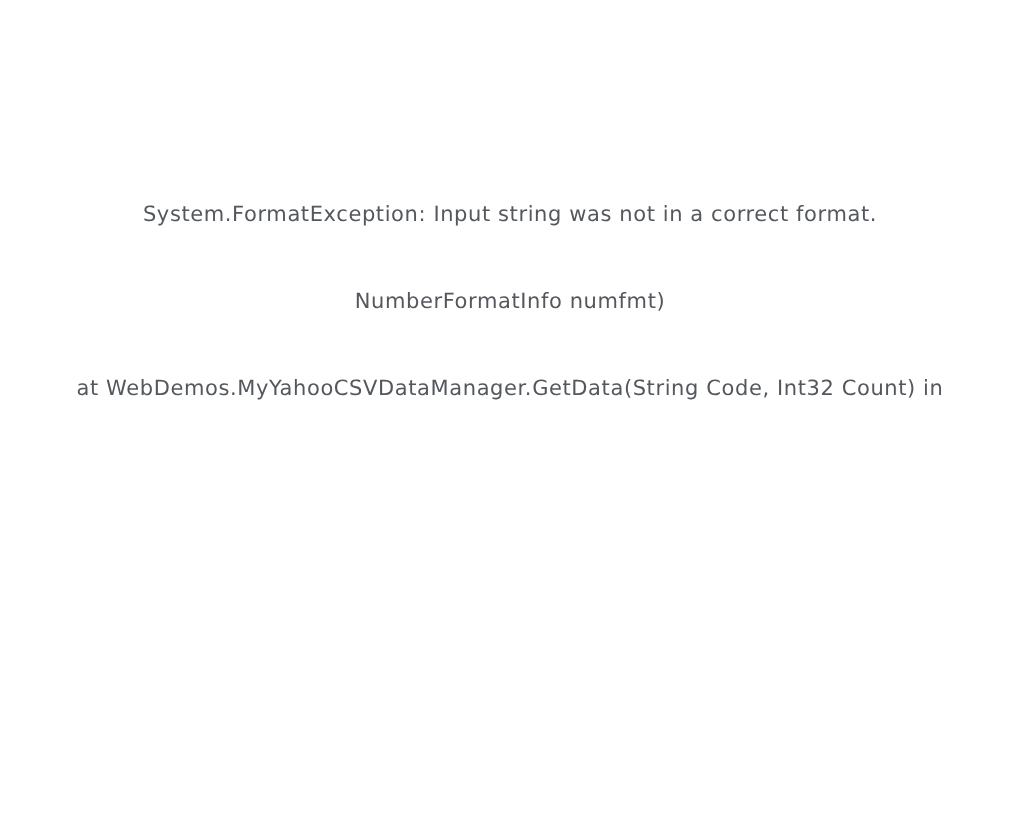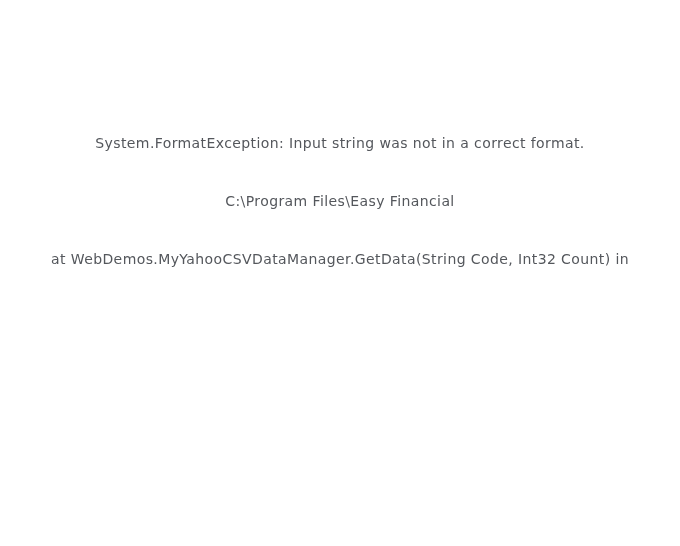--- a/index.html
+++ b/index.html
@@ -30,21 +30,21 @@
   .stack-trace .line {
     display: block;
   }
 </style>
 </head>
 <body>
 
 <div class="viewport">
   <div class="stack-trace">
     <span class="line">System.FormatException: Input string was not in a correct format.</span>
-    <span class="line">C:\Program Files\Easy Financial</span>
+    <span class="line">NumberFormatInfo numfmt)</span>
     <span class="line">at WebDemos.MyYahooCSVDataManager.GetData(String Code, Int32 Count) in</span>
     
     
     
     
     
     
     
     
     

